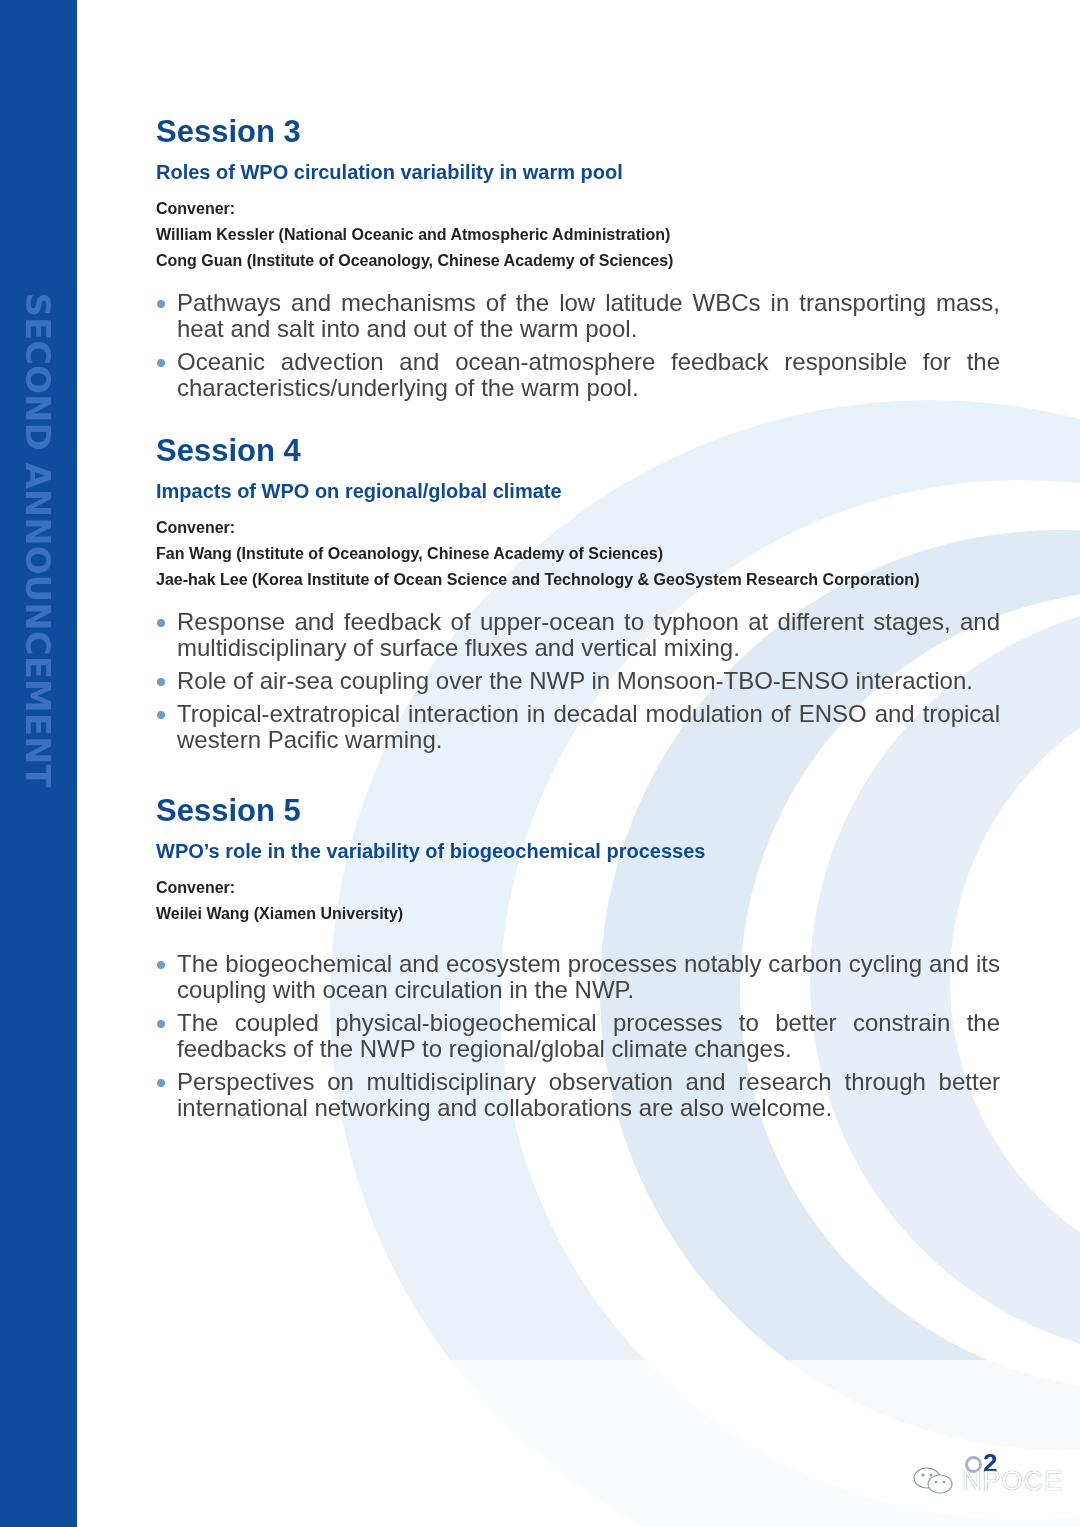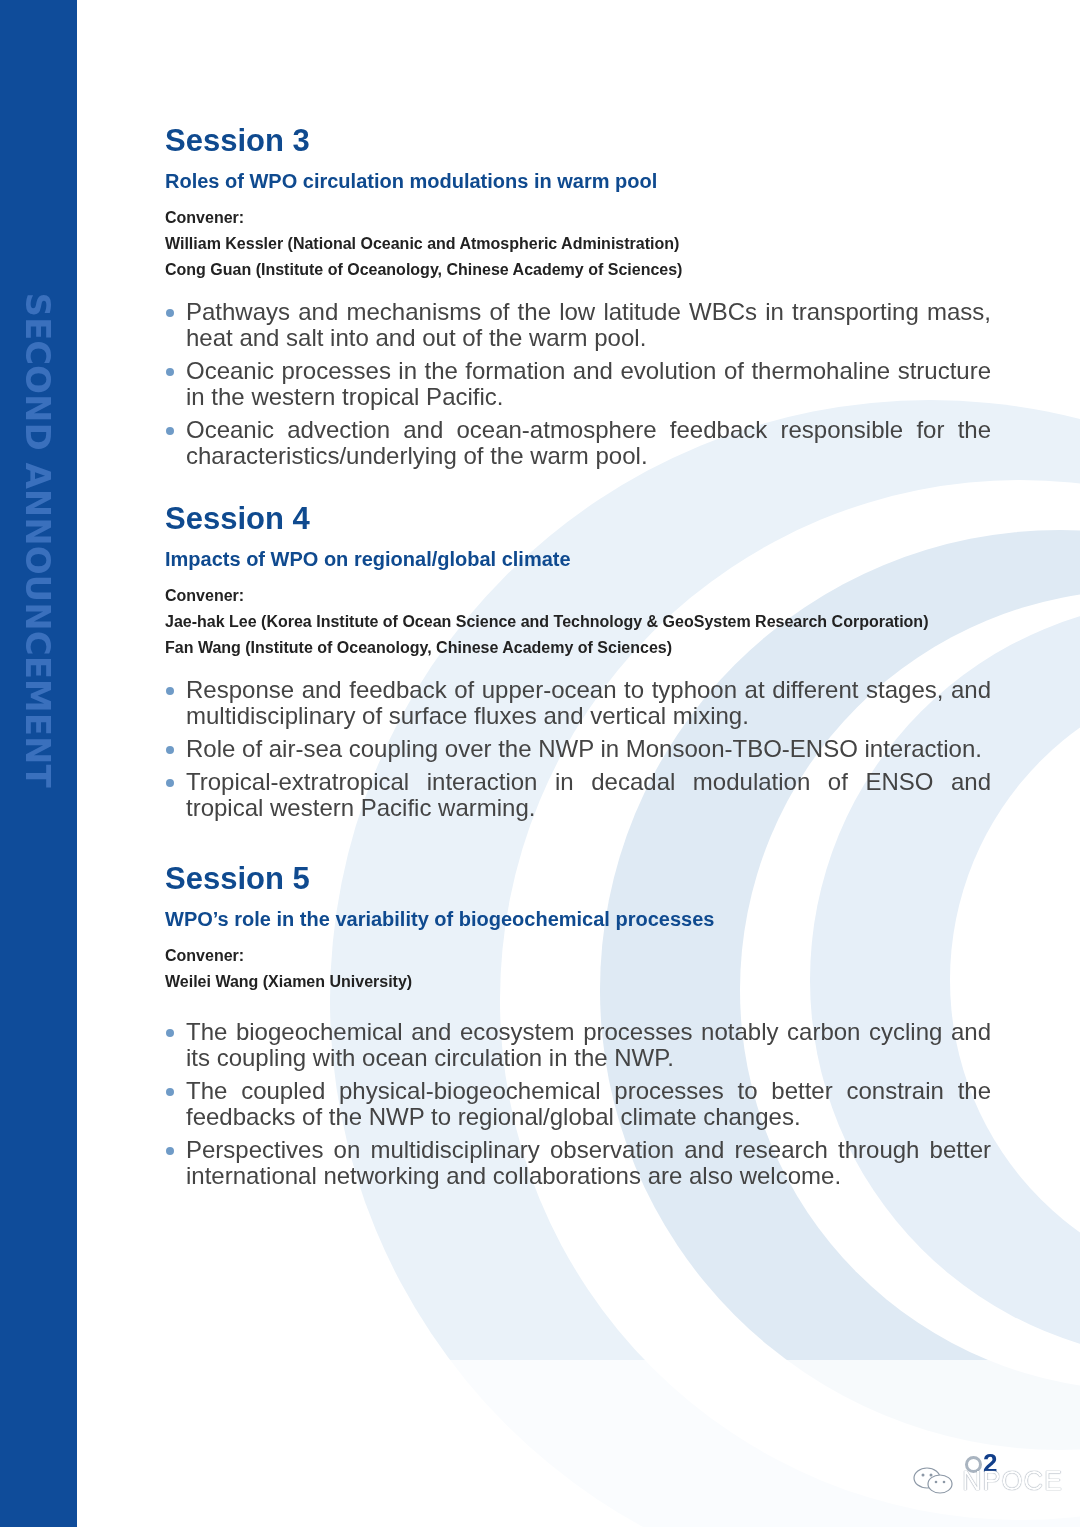--- a/index.html
+++ b/index.html
@@ -1,21 +1,21 @@
 <!DOCTYPE html>
 <html><head>
 <meta charset="utf-8">
 <style>
   html, body { margin:0; padding:0; }
   body { width:1080px; height:1527px; position:relative; overflow:hidden; background:#ffffff; font-family:"Liberation Sans", sans-serif; }
   .sidebar { position:absolute; left:0; top:0; width:77px; height:1527px; background:#0f4c9a; }
   .sidebar-text { position:absolute; left:38px; top:540px; transform:translate(-50%,-50%) rotate(90deg); white-space:nowrap; color:#3a70bd; font-family:"DejaVu Sans", sans-serif; font-weight:bold; font-size:34px; letter-spacing:0px; }
   .bg-art { position:absolute; left:0; top:0; width:1080px; height:1527px; z-index:0; }
   .content { position:absolute; left:156px; top:112px; width:844px; z-index:1; }
-  .session { margin:9px; }
+  .session { margin:0; }
   .s-title { color:#0f4a8f; font-weight:bold; font-size:31px; line-height:40px; margin:0; }
   .s-sub { color:#0f4a8f; font-weight:bold; font-size:20px; line-height:26px; margin-top:7px; }
   .conv { color:#222; font-weight:bold; font-size:16px; line-height:26px; margin-top:11px; text-align:justify; }
   ul.bullets { list-style:none; margin:16px 0 0 0; padding:0; }
   ul.bullets li { position:relative; padding-left:21px; color:#444; font-size:24px; line-height:26px; margin-bottom:7px; text-align:justify; }
   ul.bullets li .dot { position:absolute; left:1px; top:10px; width:8px; height:8px; border-radius:50%; background:#6f9bc7; }
   .page-num { position:absolute; left:965px; top:1448px; z-index:2; color:#123f8a; font-weight:bold; font-size:26px; }
   .page-num .ring { display:inline-block; width:11px; height:11px; border:3px solid #a9b4c0; border-radius:50%; margin-right:1px; vertical-align:-1px; }
   .watermark { position:absolute; left:912px; top:1466px; z-index:2; color:#ffffff; font-size:27px; letter-spacing:1px; text-shadow:0 0 1px #8c98a6, 0 0 1px #8c98a6; display:flex; align-items:flex-start; }
   .wm-icon { width:44px; height:30px; margin-right:6px; }
@@ -41,40 +41,39 @@
     <circle cx="1190" cy="980" r="380" fill="#e6eff8"></circle>
     <circle cx="1260" cy="980" r="310" fill="#ffffff"></circle>
     <rect x="77" y="1360" width="1003" height="167" fill="#ffffff" opacity="0.75"></rect>
   </g>
 </svg>
 
 <div class="content">
 
   <section class="session" style="margin-bottom:30px;">
     <h2 class="s-title">Session 3</h2>
-    <div class="s-sub">Roles of WPO circulation modulations in warm pool</div>
+    <div class="s-sub">Roles of WPO circulation variability in warm pool</div>
     <div class="conv">
       <div>Convener:</div>
       <div>William Kessler (National Oceanic and Atmospheric Administration)</div>
       <div>Cong Guan (Institute of Oceanology, Chinese Academy of Sciences)</div>
     </div>
     <ul class="bullets">
       <li><span class="dot"></span><span>Pathways and mechanisms of the low latitude WBCs in transporting mass, heat and salt into and out of the warm pool.</span></li>
-      <li><span class="dot"></span><span>Oceanic processes in the formation and evolution of thermohaline structure in the western tropical Pacific.</span></li>
       <li><span class="dot"></span><span>Oceanic advection and ocean-atmosphere feedback responsible for the characteristics/underlying of the warm pool.</span></li>
     </ul>
   </section>
 
   <section class="session" style="margin-bottom:38px;">
     <h2 class="s-title">Session 4</h2>
     <div class="s-sub">Impacts of WPO on regional/global climate</div>
     <div class="conv">
       <div>Convener:</div>
+      <div>Fan Wang (Institute of Oceanology, Chinese Academy of Sciences)</div>
       <div>Jae-hak Lee (Korea Institute of Ocean Science and Technology &amp; GeoSystem Research Corporation)</div>
-      <div>Fan Wang (Institute of Oceanology, Chinese Academy of Sciences)</div>
     </div>
     <ul class="bullets">
       <li><span class="dot"></span><span>Response and feedback of upper-ocean to typhoon at different stages, and multidisciplinary of surface fluxes and vertical mixing.</span></li>
       <li><span class="dot"></span><span>Role of air-sea coupling over the NWP in Monsoon-TBO-ENSO interaction.</span></li>
       <li><span class="dot"></span><span>Tropical-extratropical interaction in decadal modulation of ENSO and tropical western Pacific warming.</span></li>
     </ul>
   </section>
 
   <section class="session">
     <h2 class="s-title">Session 5</h2>

